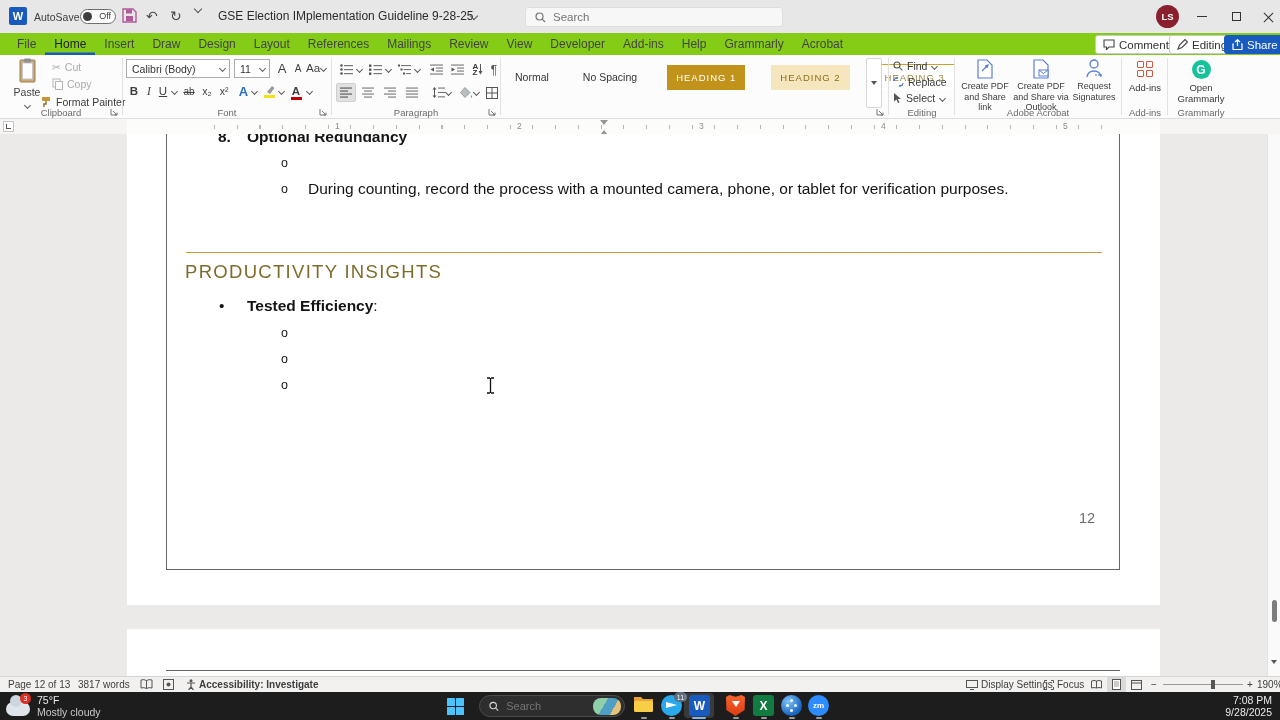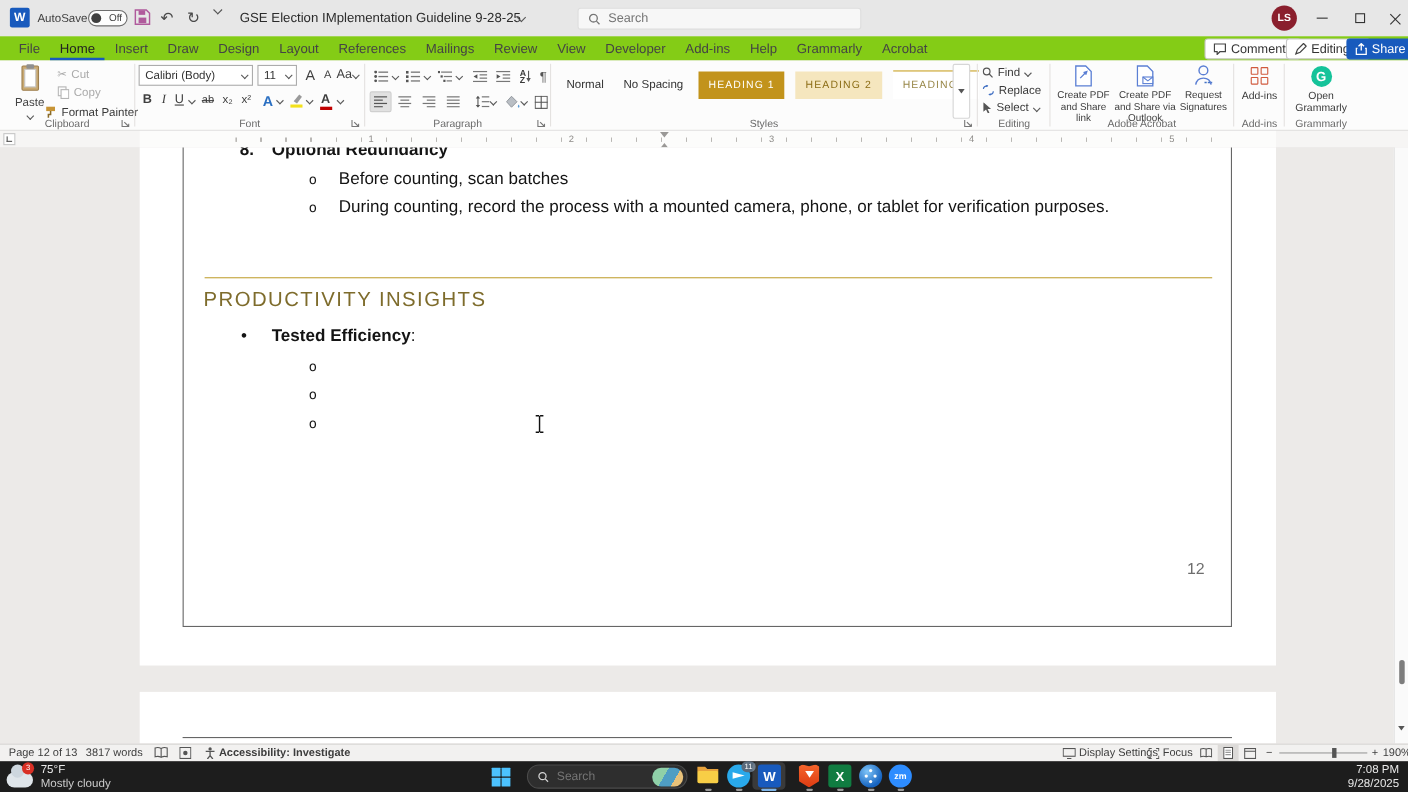--- a/index.html
+++ b/index.html
@@ -63,21 +63,21 @@
   .fbtn{position:absolute;top:0;height:20px;display:flex;align-items:center;justify-content:center;font-size:11.5px;color:#3f3f3f}
   .fb{font-weight:bold}.fi{font-style:italic;font-family:"Liberation Serif",serif}.fu{text-decoration:underline}
   .fstrike{text-decoration:line-through;font-size:10px}
   .underbar{position:absolute;bottom:1px;left:1px;width:11px;height:3px}
   
   .g-para{left:332px;width:168px}
   .pbtn{position:absolute;top:1px;width:20px;height:19px;display:flex;align-items:center;justify-content:center}
   .pbtn.sel{background:#e1e1e1;border:1px solid #cfcfcf;border-radius:2px}
   
   .g-styles{left:501px;width:387px}
-  .chips{position:absolute;left:10px;top:9px;display:flex;align-items:center;gap:10px}
+  .chips{position:absolute;left:10px;top:9px;display:flex;align-items:center;gap:26px}
   .chip{font-size:10.5px;color:#333;white-space:nowrap;padding:6px 4px}
   .chip.h1{background:#C2931B;color:#fff;font-size:9.5px;letter-spacing:1px;padding:7px 9px}
   .chip.h2{background:#F5E6BE;color:#8c6d16;font-size:9.5px;letter-spacing:1px;padding:7px 9px}
   .chip.h3{background:#fff;border-top:1.5px solid #C9A227;color:#988748;font-size:9.5px;letter-spacing:1px;padding:7px 9px}
   .more-box{position:absolute;right:6px;top:3px;width:16px;height:50px;background:#fff;border:1px solid #d6d6d6;border-radius:2px;display:flex;align-items:center;justify-content:center}
   .tri-dn{width:0;height:0;border-left:3.5px solid transparent;border-right:3.5px solid transparent;border-top:4px solid #555}
   
   .g-edit{left:889px;width:66px}
   .edit-item{position:absolute;left:4px;display:flex;align-items:center;gap:4px;font-size:10.5px;white-space:nowrap}
   
@@ -454,21 +454,20 @@
       <div class="chips">
         <span class="chip">Normal</span>
         <span class="chip">No Spacing</span>
         <span class="chip h1">HEADING 1</span>
         <span class="chip h2">HEADING 2</span>
         <span class="chip h3">HEADING 3</span>
       </div>
       <div class="more-box">
           <span class="tri-dn"></span>
         </div>
-      <div class="glabel">Styles</div>
       <svg class="launcher" viewBox="0 0 9 9">
           <path d="M1 1 v6 h6 M3 3 l4 4 M7 4.5 V7 H4.5" fill="none" stroke="#777" stroke-width="1"></path>
         </svg>
     </div>
     <div class="gsep" style="left:888px"></div>
 
     
     <div class="rgroup g-edit">
       <div class="edit-item" style="top:5px">
         <svg width="10" height="10" viewBox="0 0 10 10">
@@ -573,21 +572,20 @@
   </div>
 
   <div class="docarea">
     <div class="page1">
       <div class="pborder"></div>
 
       <span class="dnum" style="left:91px;top:-6px">8.</span>
       <span class="dline" style="left:120px;top:-6px;font-weight:bold">Optional Redundancy</span>
 
       <span class="omark" style="left:154px;top:22px">o</span>
-      <span class="dline" style="left:181px;top:20px">Before counting, scan batches</span>
 
       <span class="omark" style="left:154px;top:48px">o</span>
       <span class="dline" style="left:181px;top:46px">During counting, record the process with a mounted camera, phone, or tablet for verification purposes.</span>
 
       <div class="goldrule"></div>
       <div class="dheading">PRODUCTIVITY INSIGHTS</div>
 
       <span class="dline" style="left:92px;top:163px">•</span>
       <span class="dline" style="left:120px;top:163px"><b>Tested Efficiency</b><span>:</span></span>
 

